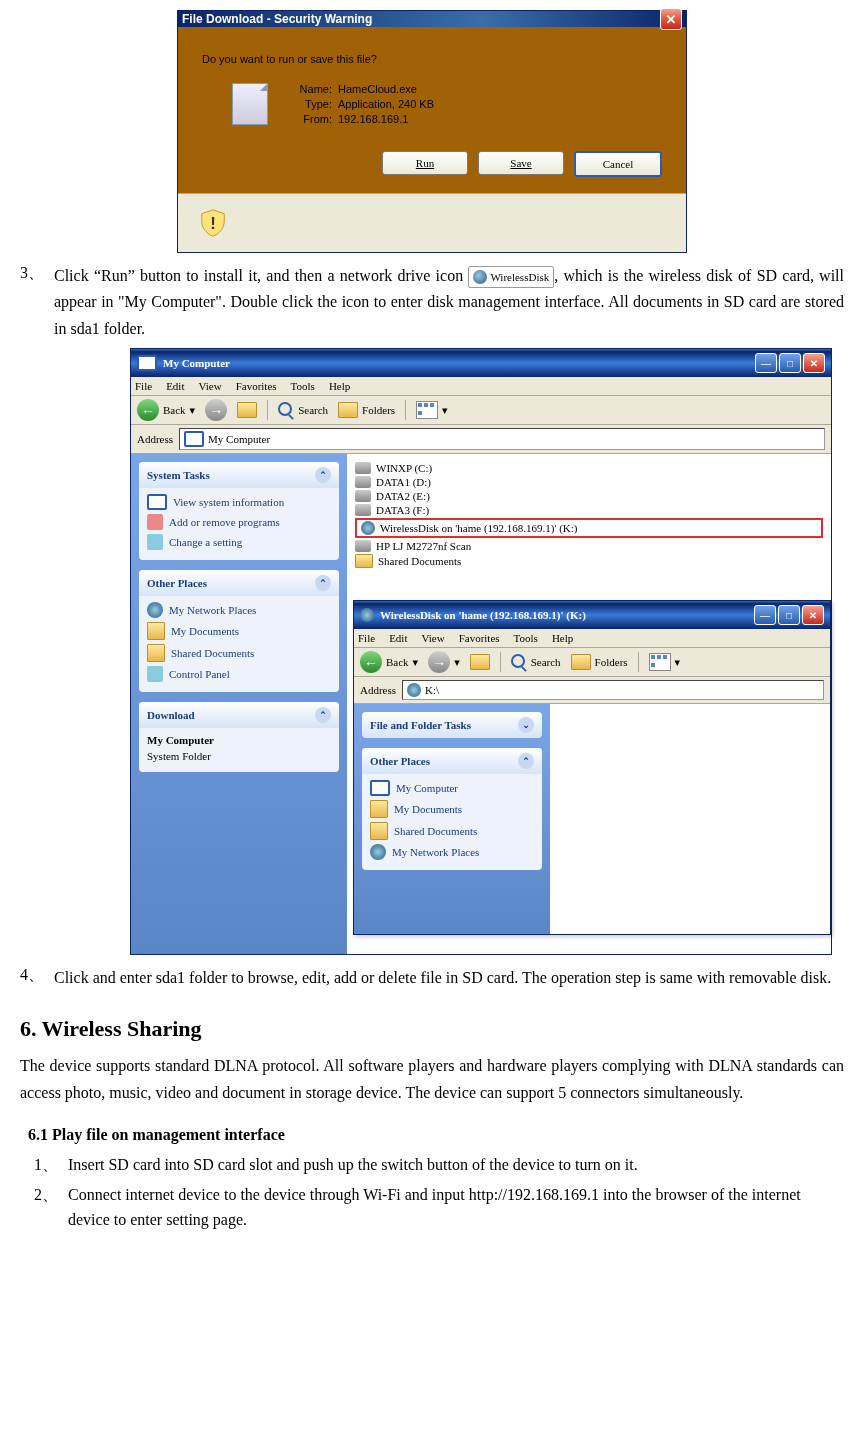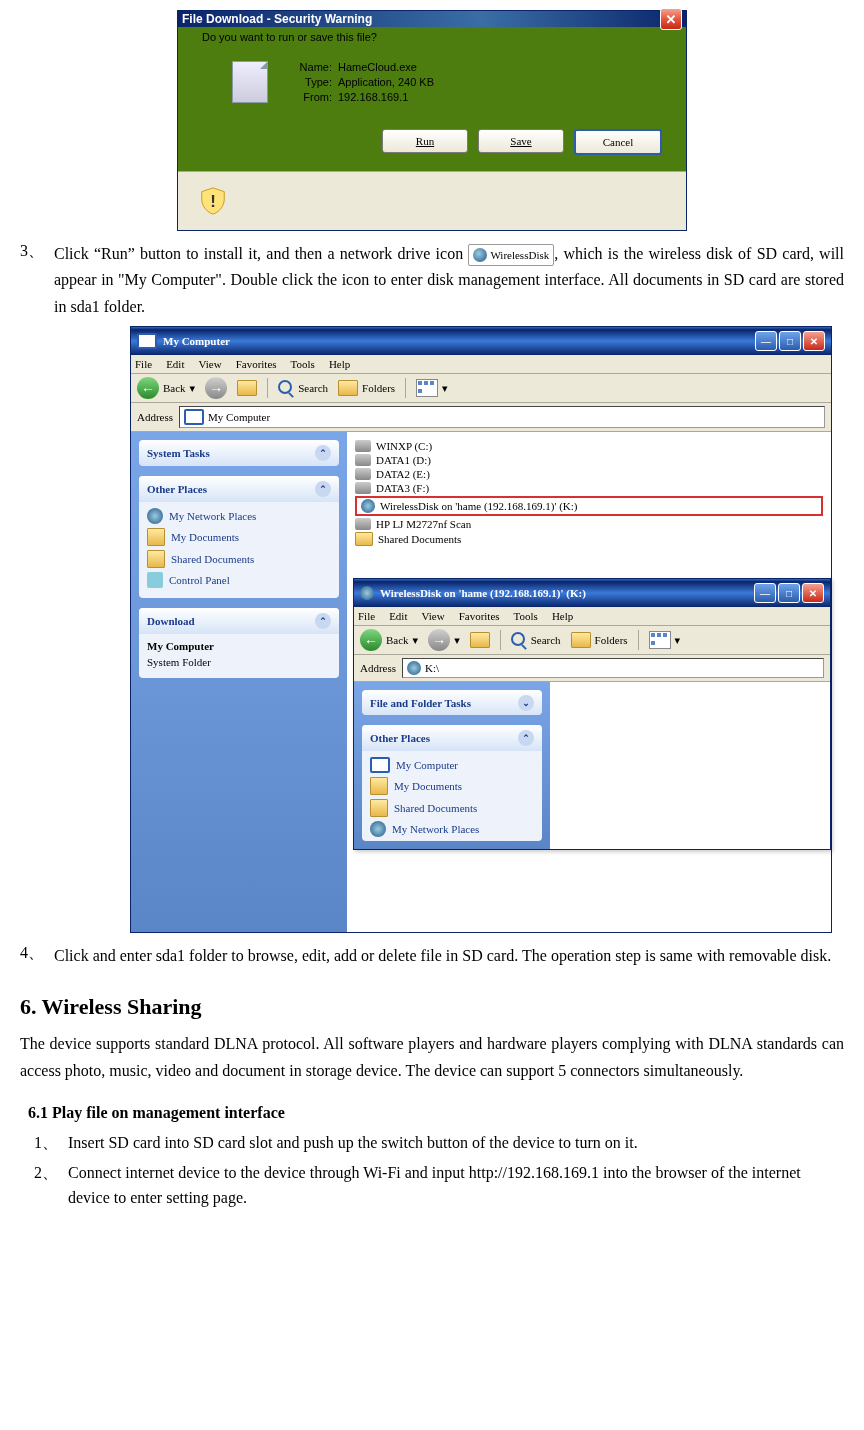--- a/index.html
+++ b/index.html
@@ -32,21 +32,21 @@
   .close-btn {
     width: 20px; height: 20px;
     background: linear-gradient(to bottom, #f5a190, #e2583c, #c8281a);
     border: 1px solid #fff;
     border-radius: 3px;
     color: #fff;
     display: flex; align-items: center; justify-content: center;
     font-weight: bold;
     font-size: 13px;
   }
-  .dialog-body { padding: 4px 24px 12px; background: #4d7c0f; }
+  .dialog-body { padding: 26px 24px 12px; background: #a16207; }
   .q-text { margin-bottom: 18px; }
   .file-info { display: flex; gap: 14px; margin-left: 30px; margin-bottom: 26px; }
   .file-icon {
     width: 34px; height: 40px;
     background: linear-gradient(to bottom, #eef, #ccd);
     border: 1px solid #89a;
     position: relative;
   }
   .file-icon::before {
     content: ""; position: absolute; right: -1px; top: -1px;
@@ -144,21 +144,21 @@
   .xp-content { flex: 1; background: #fff; padding: 8px; position: relative; }
   .drive-list { display: flex; flex-direction: column; gap: 2px; margin-bottom: 10px; }
   .drive-item { display: flex; align-items: center; gap: 5px; }
   .hdd-ico { width: 16px; height: 12px; background: linear-gradient(to bottom,#ccc,#888); border-radius: 2px; }
   .highlight { border: 2px solid #d83030; padding: 1px 4px; }
   .nested-window {
     position: absolute; left: 6px; top: 146px; right: -0px;
     border: 1px solid #0a246a; background: #fff;
     box-shadow: 2px 2px 4px rgba(0,0,0,0.2);
   }
-  .nested-window .explorer-split { height: 167px; }
+  .nested-window .explorer-split { height: 230px; }
   .nested-window .xp-sidebar { width: 180px; }
   .nested-content { flex: 1; padding: 10px; display: flex; align-items: flex-start; gap: 8px; }
   .big-folder { width: 48px; height: 38px; background: linear-gradient(to bottom,#ffe9a0,#e8b84a); border: 1px solid #b89030; border-radius: 3px; position: relative; }
   .big-folder::before { content:""; position:absolute; top:-5px; left:2px; width:18px; height:5px; background:#e8b84a; border-radius:2px 2px 0 0; border: 1px solid #b89030; border-bottom:none;}
   .view-ico { width:20px; height:16px; border:1px solid #888; background:#fff; display:inline-flex; flex-wrap:wrap; }
   .view-ico span { width:4px; height:4px; background:#5a86c8; margin:1px;}
 
   h2 { font-size: 22px; margin: 24px 0 10px; }
   .body-text { text-align: justify; line-height: 1.7; margin: 6px 0; }
   h3 { font-size: 16px; margin: 20px 8px 8px; }
@@ -275,20 +275,34 @@
         <span>My Computer</span>
       </div>
   </div>
   <div class="explorer-split">
     <div class="xp-sidebar">
       <div class="sb-panel">
         <div class="sb-head">
             <span>System Tasks</span>
             <span class="chev">⌃</span>
           </div>
+        <div class="sb-body">
+          <div class="sb-item">
+              <span class="sb-ico monitor-ico"></span>
+              <span>View system information</span>
+            </div>
+          <div class="sb-item">
+              <span class="sb-ico" style="background:#e88;border-radius:2px"></span>
+              <span>Add or remove programs</span>
+            </div>
+          <div class="sb-item">
+              <span class="sb-ico" style="background:#8cd;border-radius:2px"></span>
+              <span>Change a setting</span>
+            </div>
+        </div>
       </div>
       <div class="sb-panel">
         <div class="sb-head">
             <span>Other Places</span>
             <span class="chev">⌃</span>
           </div>
         <div class="sb-body">
           <div class="sb-item">
               <span class="sb-ico" style="background:radial-gradient(#9cd,#258);border-radius:50%"></span>
               <span>My Network Places</span>

